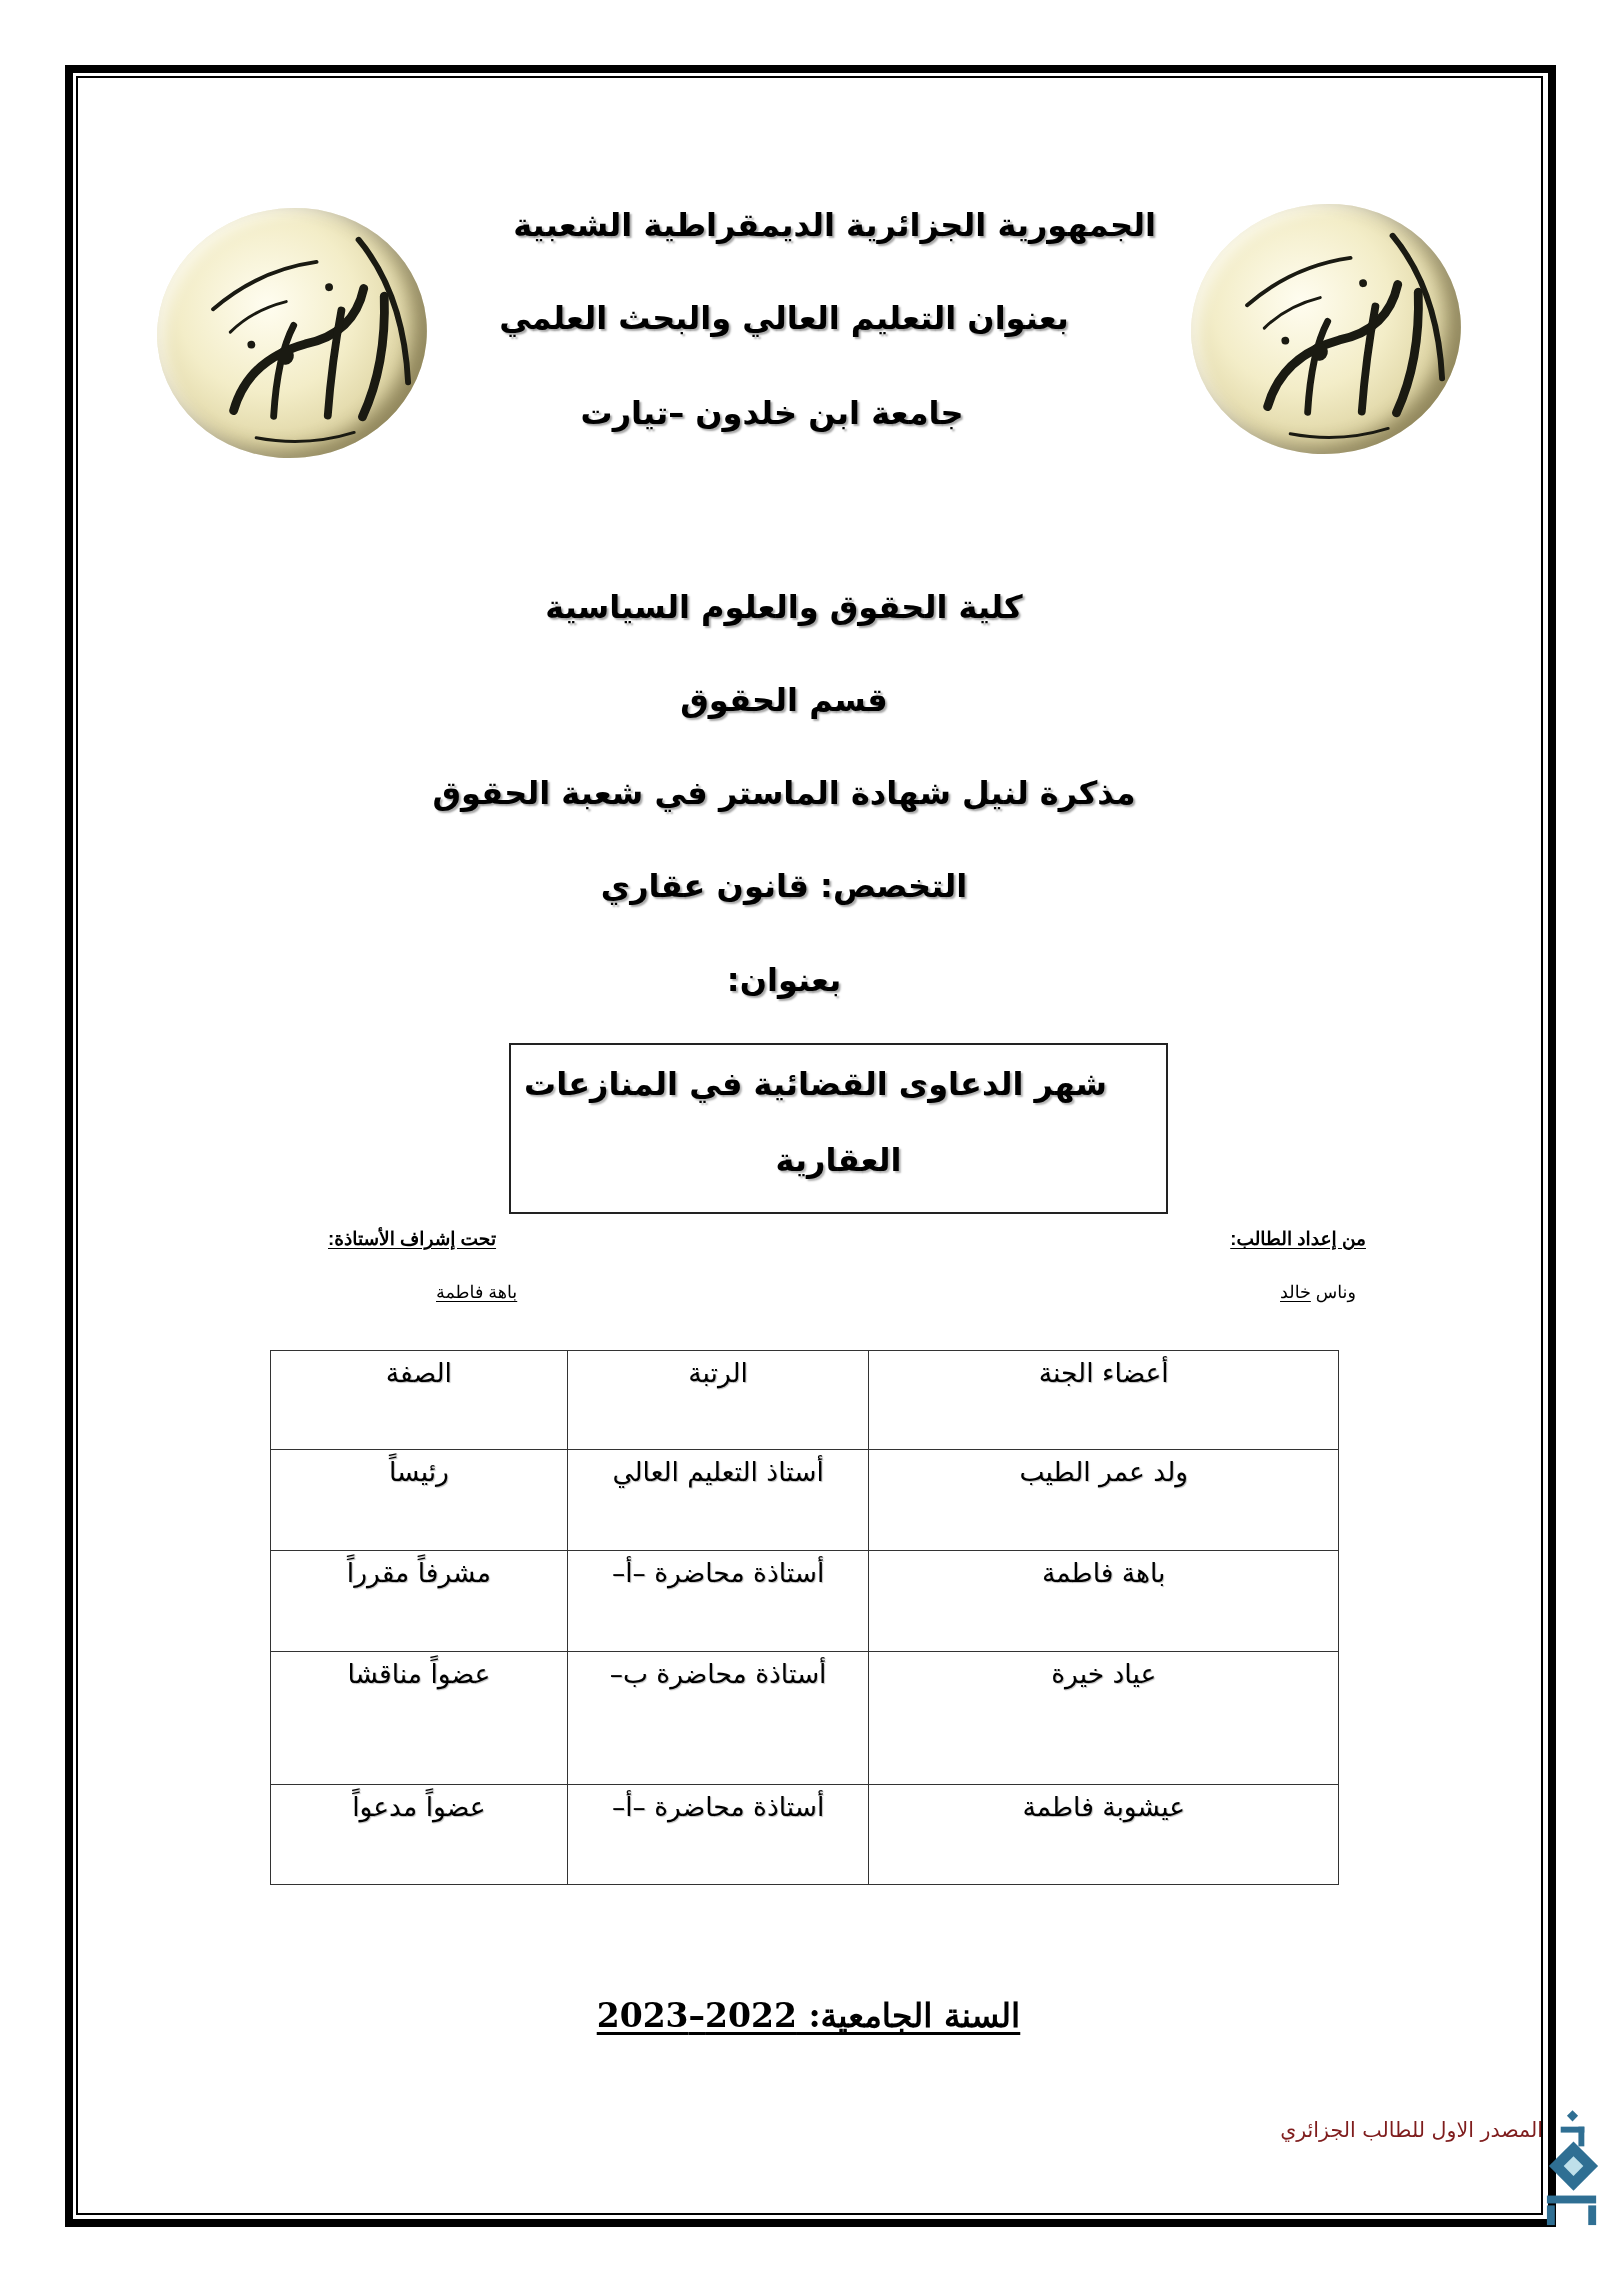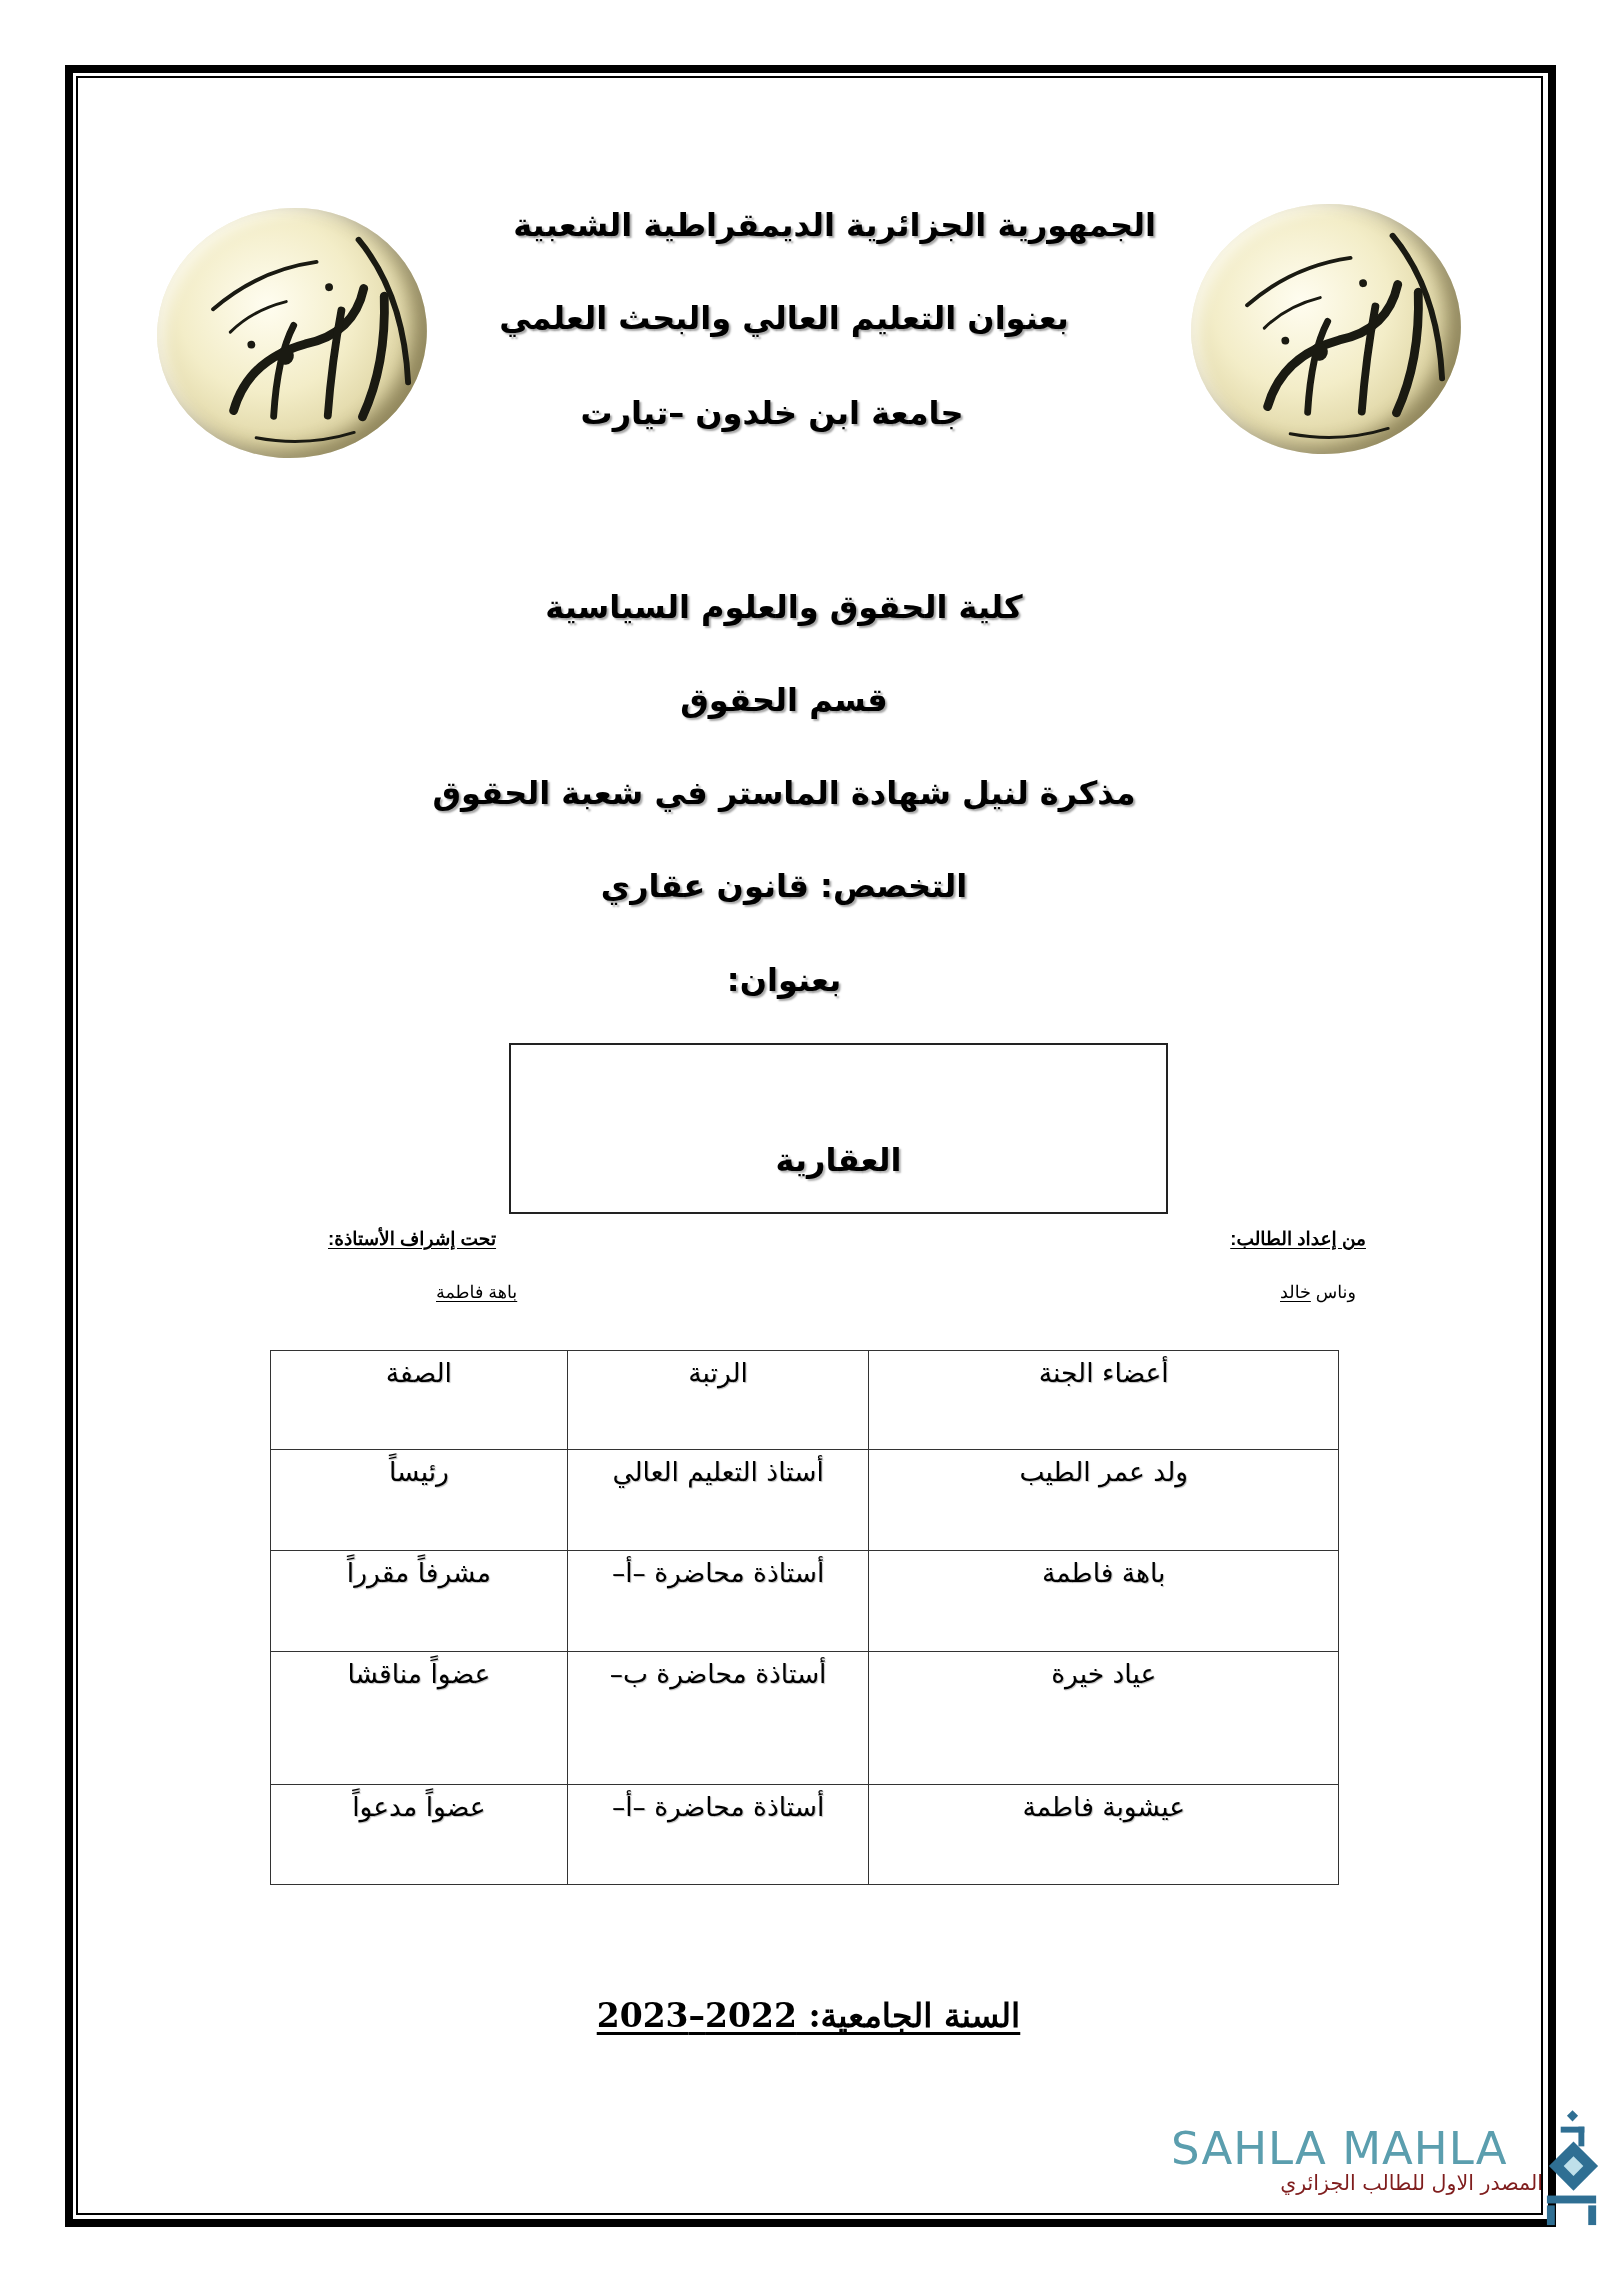--- a/index.html
+++ b/index.html
@@ -111,20 +111,21 @@
 <div class="heading" style="top:299px; left:441px; width:686px;">بعنوان التعليم العالي والبحث العلمي</div>
 <div class="heading" style="top:394px; left:429px; width:686px;">جامعة ابن خلدون –تيارت</div>
 
 <div class="heading" style="top:588px;">كلية الحقوق والعلوم السياسية</div>
 <div class="heading" style="top:681px;">قسم الحقوق</div>
 <div class="heading" style="top:774px;">مذكرة لنيل شهادة الماستر في شعبة الحقوق</div>
 <div class="heading" style="top:867px;">التخصص: قانون عقاري</div>
 <div class="heading" style="top:961px;">بعنوان:</div>
 
 <div class="title-box">
+  <div class="title-line1">شهر الدعاوى القضائية في المنازعات</div>
   <div class="title-line2">العقارية</div>
 </div>
 
 <div class="label-u" style="right:255px; top:1228px;">من إعداد الطالب:</div>
 <div class="name-u" style="right:265px; top:1282px;margin-left:12px;">
   <span>وناس </span><span class="u">خالد</span>
 </div>
 <div class="label-u" style="left:328px; top:1228px;">تحت إشراف الأستاذة:</div>
 <div class="name-u" style="left:436px; top:1282px;">
   <span class="u">باهة فاطمة</span>
@@ -156,21 +157,20 @@
     <td>عيشوبة فاطمة</td>
     <td>أستاذة محاضرة –أ–</td>
     <td>عضواً مدعواً</td>
   </tr>
 </tbody>
   </table>
 
 <div class="year">السنة الجامعية: 2022–2023</div>
 
 <div class="watermark">
-  <div class="wm-title">SAHLA MAHLA</div>
   <div class="wm-sub">المصدر الاول للطالب الجزائري</div>
 </div>
 <svg class="wm-mark" viewBox="0 0 70 125">
   <g fill="#2f6f93">
     <rect x="30" y="5" width="8" height="8" transform="rotate(45 34 9)"></rect>
     <rect x="22" y="20" width="24" height="6"></rect>
     <rect x="40" y="20" width="6" height="20"></rect>
     <polygon points="10,60 35,35 60,60 35,85"></polygon>
     <rect x="8" y="90" width="50" height="8"></rect>
     <rect x="8" y="100" width="8" height="20"></rect>

